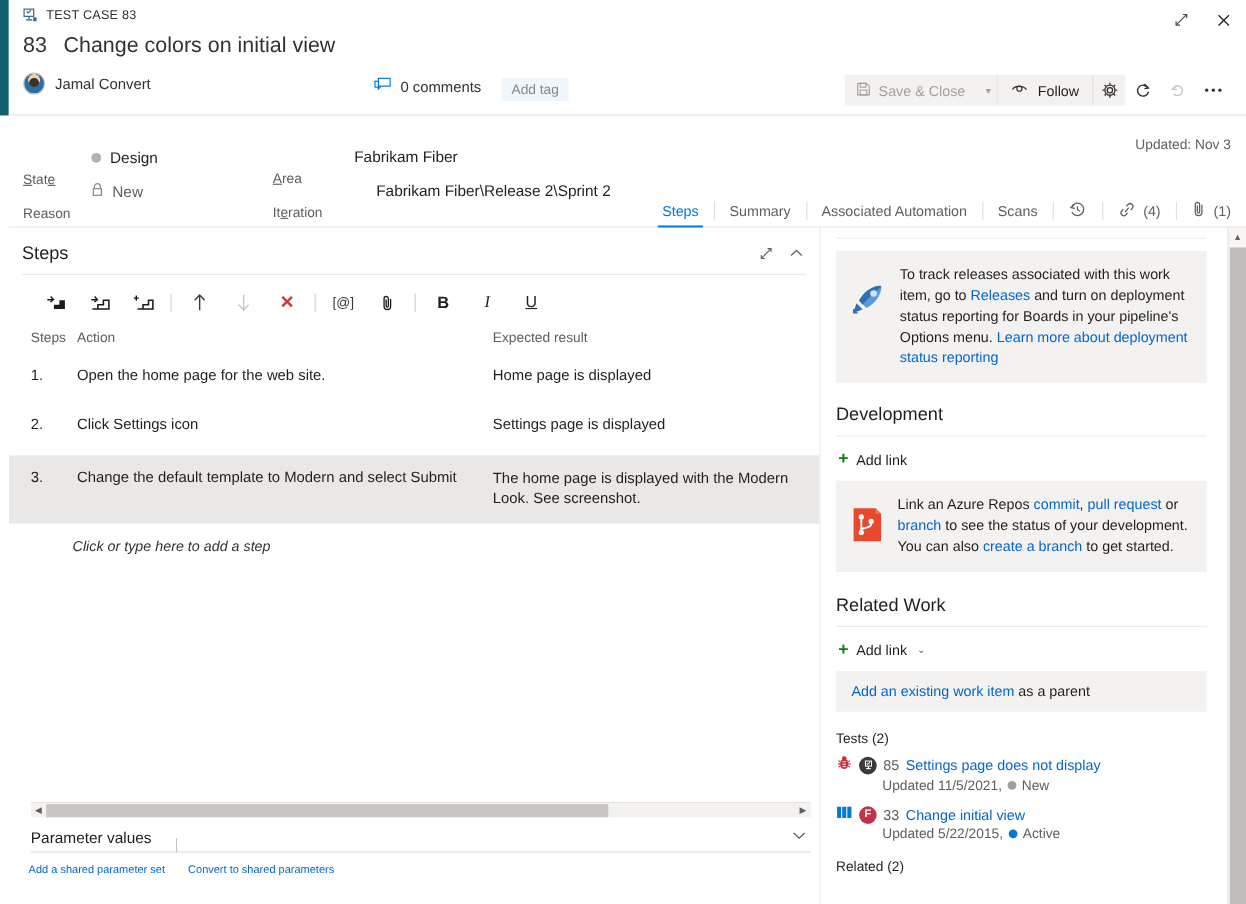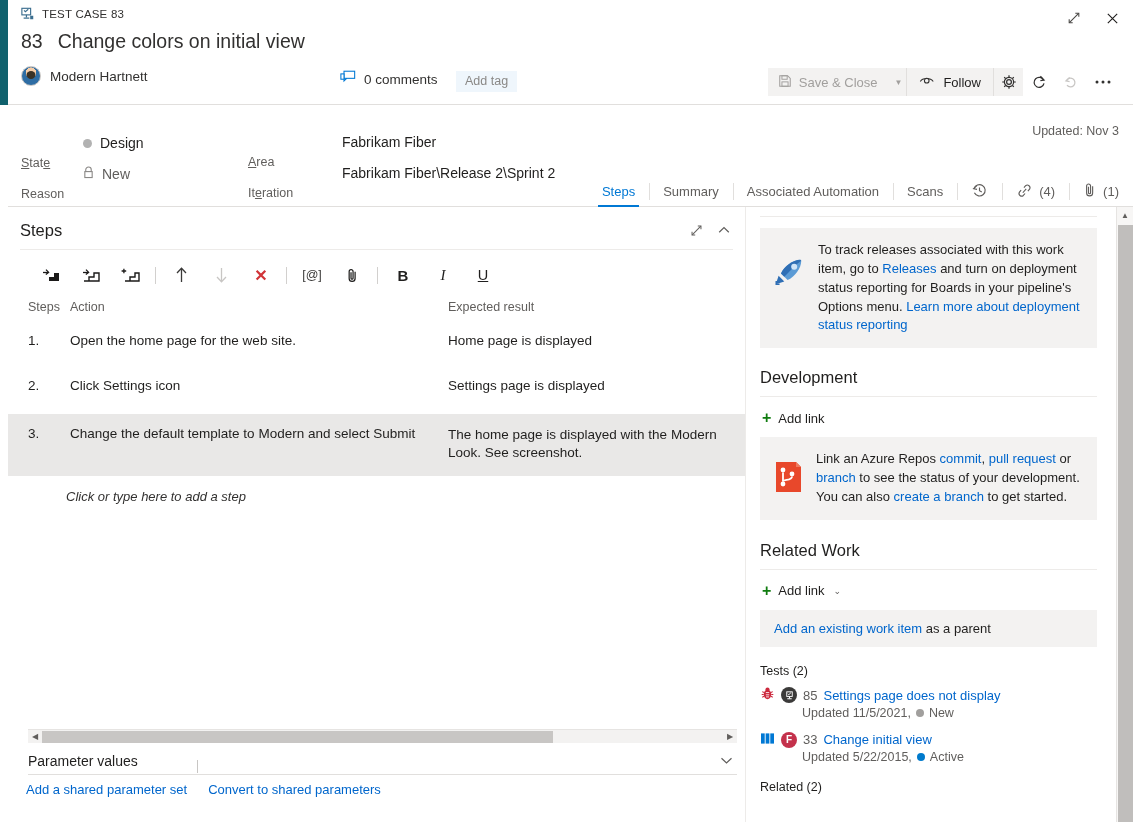--- a/index.html
+++ b/index.html
@@ -161,21 +161,21 @@
   .hs-thumb { position:absolute; left:0; top:0; height:12px; width:75%; background:#c8c6c4; cursor:pointer; }
 
   
   .param-hd {
     position:absolute; left:20px; right:8px; bottom:47px; height:28px;
     display:flex; align-items:center; border-bottom:1px solid #e1dfdd;
   }
   .param-title { font-size:14px; color:#201f1e; }
   .param-caret { position:absolute; right:4px; top:4px; color:#605e5c; cursor:pointer; }
   .param-links { position:absolute; left:18px; bottom:25px; display:flex; align-items:center; gap:10px; }
-  .plink { font-size:13px; color:#0066cc; cursor:pointer;margin-top:47px; }
+  .plink { font-size:10px; color:#0066cc; cursor:pointer;margin-top:47px; }
   .plink-sep { width:1px; height:13px; background:#c8c6c4; }
 
   
   .sec-title { font-size:16.5px; color:#201f1e; margin: 15px 0 0 0; }
   .sec-rule { height:1px; background:#edebe9; margin: 9px 18px 0 0; }
   .info-card {
     background:#f3f2f1; margin: 11px 18px 0 0; padding: 13px 14px 13px 12px;
     display:flex; gap:12px; align-items:flex-start;
   }
   .info-text { font-size:13px; line-height:1.45; color:#201f1e; }
@@ -249,21 +249,21 @@
       </div>
     </div>
 
     <div class="title-row">
       <span class="wi-id">83</span>
       <span class="wi-title">Change colors on initial view</span>
     </div>
 
     <div class="meta-row">
       <div class="avatar"></div>
-      <span class="assigned-name">Modern Hartnett</span>
+      <span class="assigned-name">Jamal Convert</span>
     </div>
 
     <div class="comments-wrap">
       <span>
         <svg width="16" height="14" viewBox="0 0 18 15">
           <rect x="4.5" y="1" width="12" height="8" fill="none" stroke="#0078d4" stroke-width="1.2"></rect>
           <path d="M4.5 9 L4.5 12 L7.5 9" fill="none" stroke="#0078d4" stroke-width="1.2"></path>
           <rect x="1" y="4" width="3.5" height="6" fill="#fff" stroke="#0078d4" stroke-width="1.2"></rect>
         </svg>
       </span>
@@ -338,21 +338,21 @@
           <svg width="11" height="13" viewBox="0 0 12 14">
             <path d="M3 6 V4 a3 3 0 0 1 6 0 V6" fill="none" stroke="#8a8886" stroke-width="1.2"></path>
             <rect x="2" y="6" width="8" height="6.5" fill="none" stroke="#8a8886" stroke-width="1.2"></rect>
           </svg>
         </span>
         <span>New</span>
       </span>
     </div>
     <div class="fld" style="left:240px; top:9px;">
       <span class="fld-label"><span style="text-decoration:underline">A</span>rea</span>
-      <span class="fld-value" style="margin-left:32px;">Fabrikam Fiber</span>
+      <span class="fld-value" style="margin-left:12px;">Fabrikam Fiber</span>
     </div>
     <div class="fld" style="left:240px; top:40px;">
       <span class="fld-label">It<span style="text-decoration:underline">e</span>ration</span>
       <span class="fld-value" style="margin-left:32px;">Fabrikam Fiber\Release 2\Sprint 2</span>
     </div>
     <div class="updated">Updated: Nov 3</div>
   </div>
 
   <div class="tabs-row">
     <div class="tabs">

